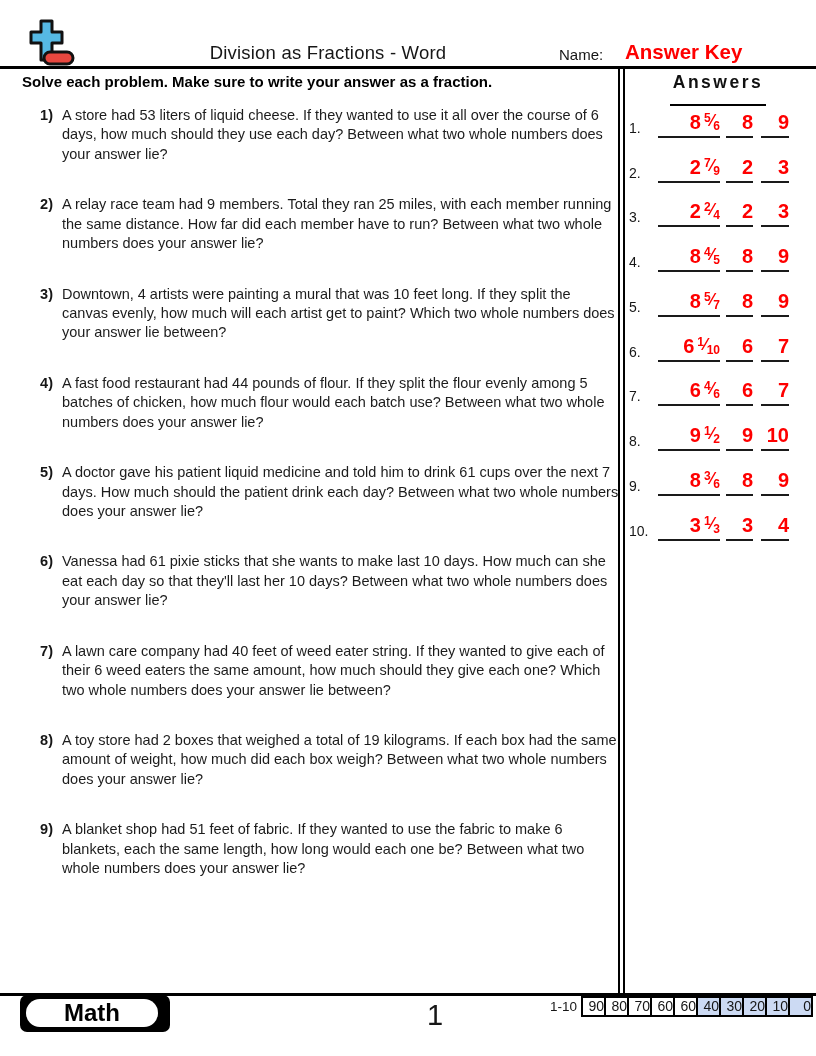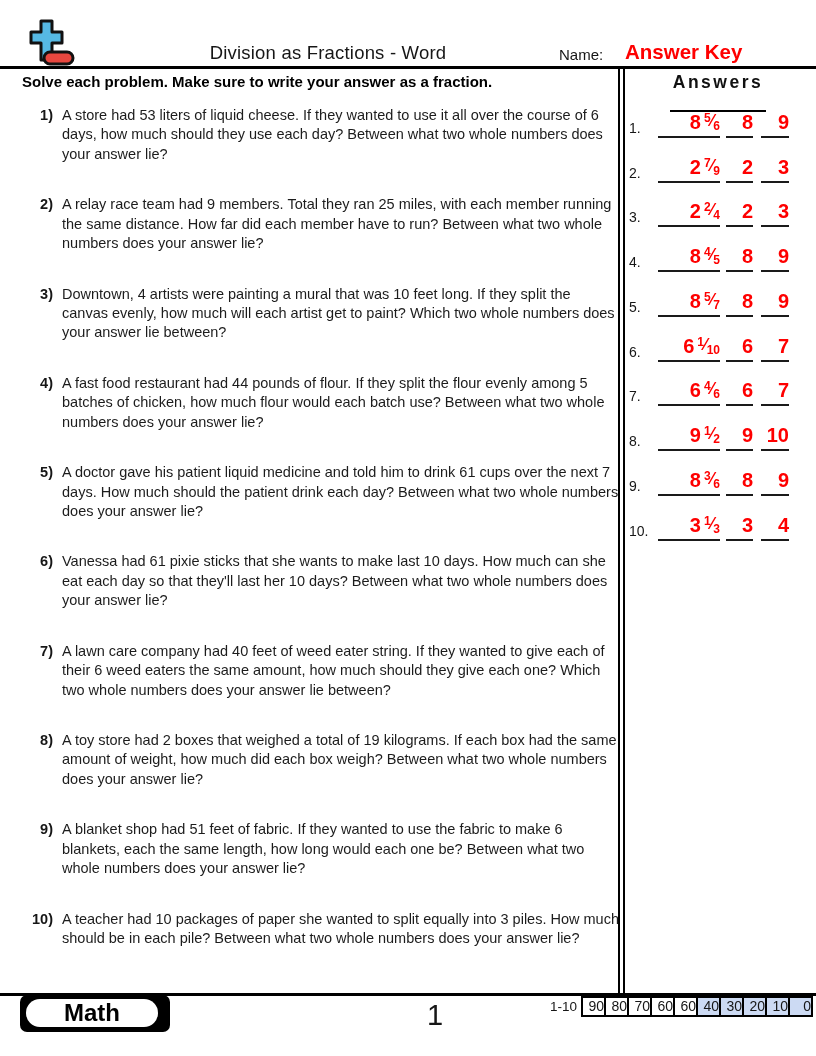--- a/index.html
+++ b/index.html
@@ -13,21 +13,21 @@
     position:absolute; left:0; top:42px; width:656px; text-align:center;
     font-size:18.5px; font-weight:500; letter-spacing:.2px; color:#161616;
   }
   .name-label { position:absolute; left:559px; top:46px; font-size:15px; color:#161616; }
   .answer-key { position:absolute; left:625px; top:40px; font-size:20.5px; font-weight:bold; color:#fe0000; }
   .header-rule { position:absolute; left:0; top:66px; width:816px; height:3px; background:#000; }
   .instructions { position:absolute; left:22px; top:73px; font-size:15px; font-weight:bold; color:#000; }
   .answers-heading { position:absolute; left:620px; top:72px; width:196px; text-align:center; }
   .answers-heading span {
     display:inline-block; font-size:17.5px; font-weight:bold; letter-spacing:2.5px;
-    border-bottom:2.5px solid #000; padding:0 3px 17px 3px;
+    border-bottom:2.5px solid #000; padding:0 3px 11px 3px;
   }
   .v-divider {
     position:absolute; left:618px; top:69px; height:924px; width:7px; box-sizing:border-box;
     border-left:2.5px solid #000; border-right:2.5px solid #000;
   }
   
   .problems { position:absolute; left:22px; top:106px; width:598px; }
   .problem { display:flex; height:89.3px; overflow:visible; }
   .pnum { flex:none; width:31px; text-align:right; padding-right:9px; font-weight:bold; font-size:14.5px; line-height:19.4px; color:#161616; }
   .ptext { width:560px; font-size:14.5px; line-height:19.4px; color:#1c1c1c; }
@@ -116,24 +116,20 @@
       <div class="pnum">7)</div>
       <div class="ptext">A lawn care company had 40 feet of weed eater string. If they wanted to give each of their 6 weed eaters the same amount, how much should they give each one? Which two whole numbers does your answer lie between?</div>
     </div>
     <div class="problem">
       <div class="pnum">8)</div>
       <div class="ptext">A toy store had 2 boxes that weighed a total of 19 kilograms. If each box had the same amount of weight, how much did each box weigh? Between what two whole numbers does your answer lie?</div>
     </div>
     <div class="problem">
       <div class="pnum">9)</div>
       <div class="ptext">A blanket shop had 51 feet of fabric. If they wanted to use the fabric to make 6 blankets, each the same length, how long would each one be? Between what two whole numbers does your answer lie?</div>
-    </div>
-    <div class="problem">
-      <div class="pnum">10)</div>
-      <div class="ptext">A teacher had 10 packages of paper she wanted to split equally into 3 piles. How much should be in each pile? Between what two whole numbers does your answer lie?</div>
     </div>
   </div>
 
   <div class="answers-col">
 
     <div class="ans-row">
       <div class="ans-num">1.</div>
       <div class="blank b-main">
         <span class="frac"><span class="fw">8</span><span class="fn">5</span><span class="fsl">⁄</span><span class="fd">6</span></span>
       </div>

